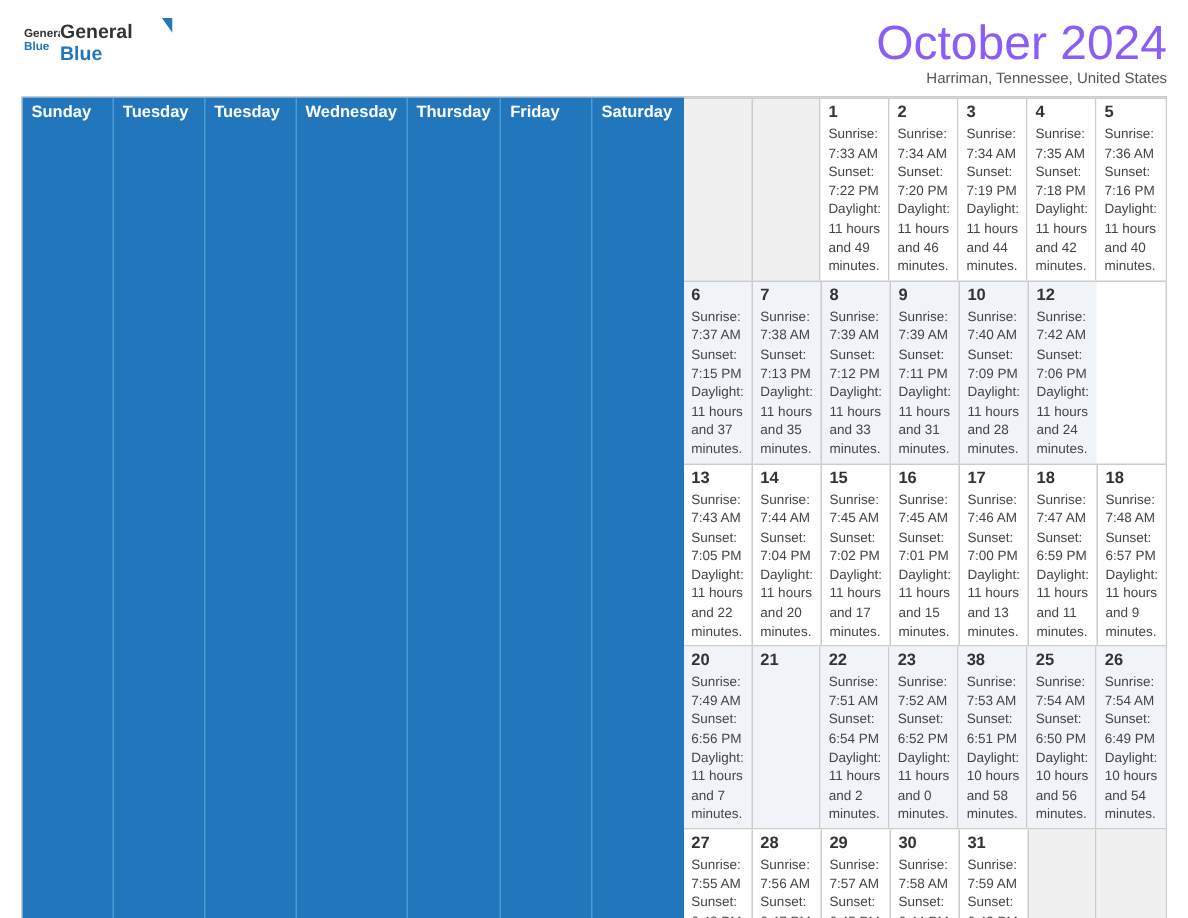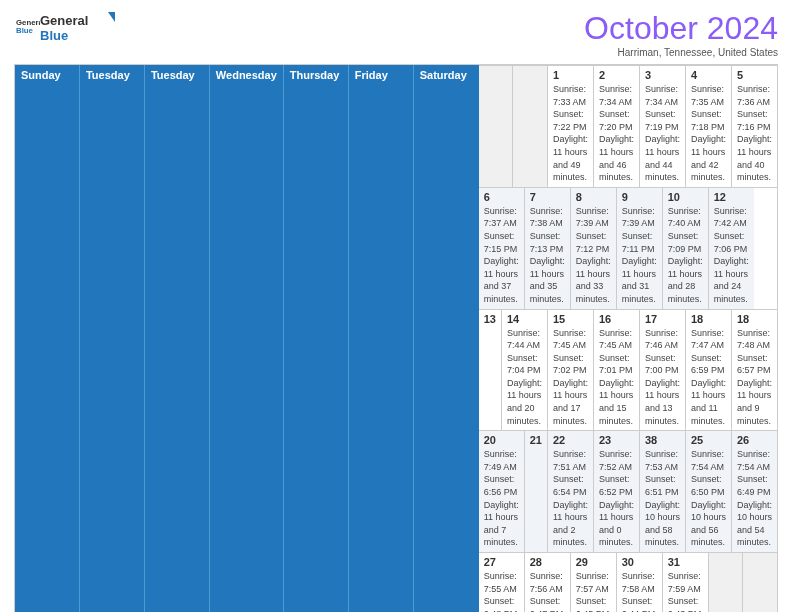--- a/index.html
+++ b/index.html
@@ -185,20 +185,21 @@
             <div class="cell-info">Sunrise: 7:40 AM<br>Sunset: 7:09 PM<br>Daylight: 11 hours and 28 minutes.</div>
           </div>
           <div class="cal-cell">
             <span class="cell-day">12</span>
             <div class="cell-info">Sunrise: 7:42 AM<br>Sunset: 7:06 PM<br>Daylight: 11 hours and 24 minutes.</div>
           </div>
         </div>
         <div class="cal-row">
           <div class="cal-cell">
             <span class="cell-day">13</span>
+            <div class="cell-info">Sunrise: 7:43 AM<br>Sunset: 7:05 PM<br>Daylight: 11 hours and 22 minutes.</div>
           </div>
           <div class="cal-cell">
             <span class="cell-day">14</span>
             <div class="cell-info">Sunrise: 7:44 AM<br>Sunset: 7:04 PM<br>Daylight: 11 hours and 20 minutes.</div>
           </div>
           <div class="cal-cell">
             <span class="cell-day">15</span>
             <div class="cell-info">Sunrise: 7:45 AM<br>Sunset: 7:02 PM<br>Daylight: 11 hours and 17 minutes.</div>
           </div>
           <div class="cal-cell">

